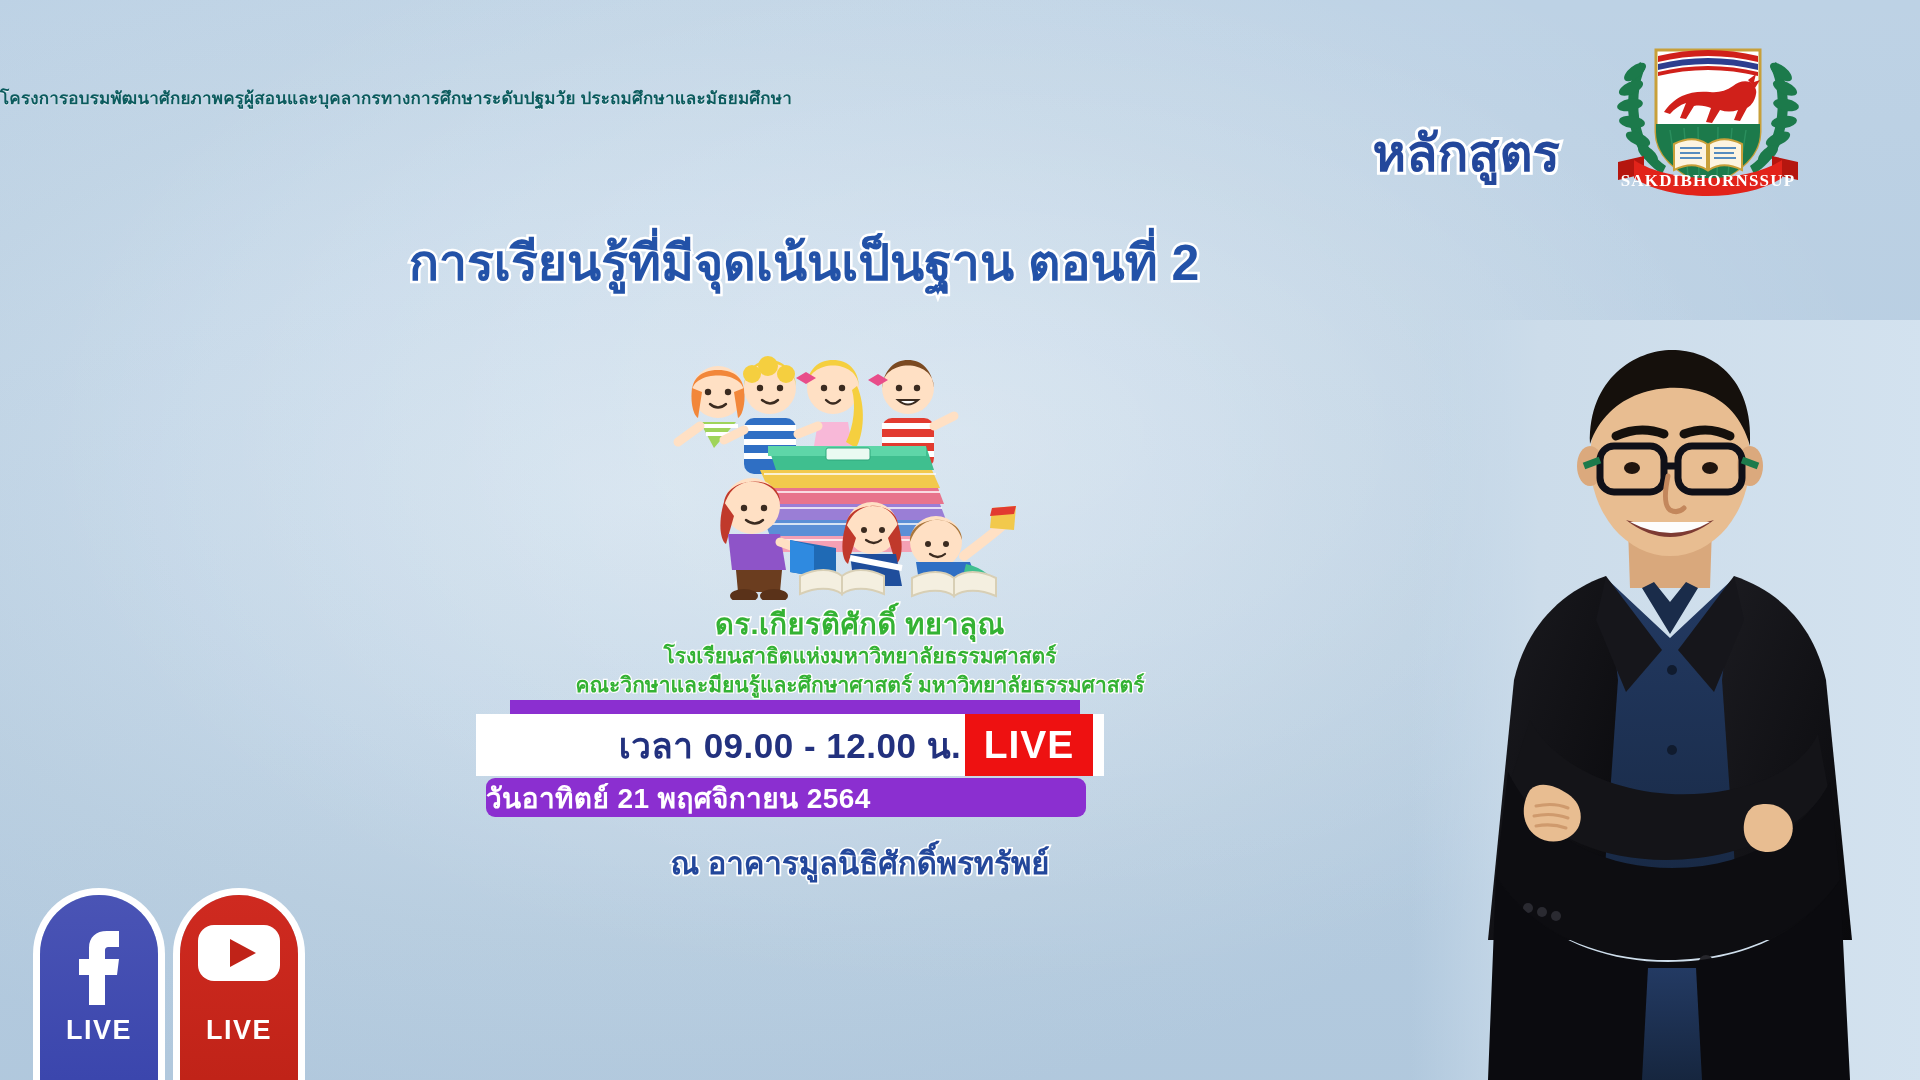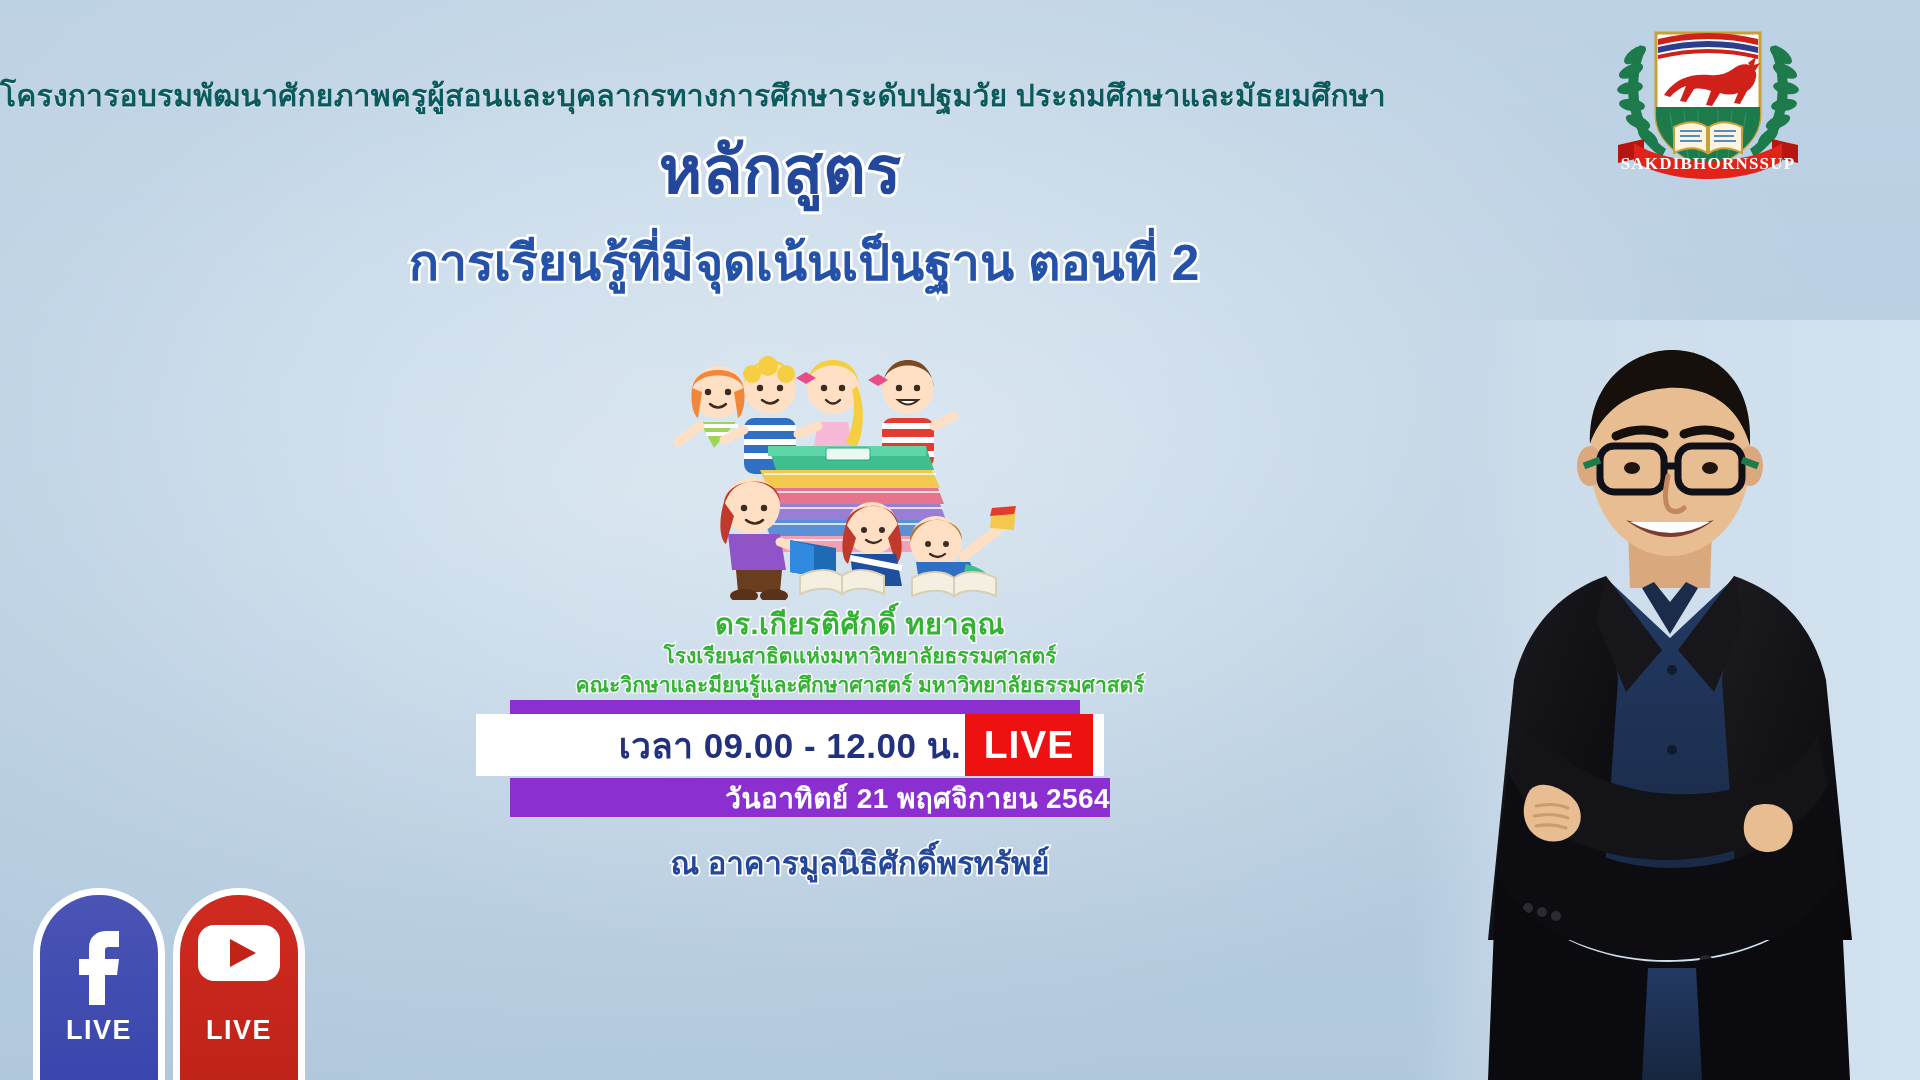--- a/index.html
+++ b/index.html
@@ -21,55 +21,55 @@
     content:"";
     position:absolute; inset:0;
     background:
       radial-gradient(ellipse 1500px 900px at 50% 40%, rgba(255,255,255,.28) 0%, rgba(255,255,255,0) 62%),
       linear-gradient(to bottom, rgba(255,255,255,.10), rgba(150,175,195,.16));
     pointer-events:none;
   }
 
   
   .header-line{
-    position:absolute; top:72px; left:0; width:1250px;
-    font-size:30px; font-weight:bold;
+    position:absolute; top:84px; left:0; width:1250px;
+    font-size:17px; font-weight:bold;
     color:#0b5b5e;
     letter-spacing:.2px;
     text-shadow:0 1px 0 rgba(255,255,255,.65);
     white-space:nowrap;
     z-index:6;
   }
 
   
   .title-main{
-    position:absolute; top:136px; left:0; width:1560px;
-    text-align:center;
-    font-size:66px; font-weight:bold;
+    position:absolute; top:127px; left:0; width:1560px;
+    text-align:right;
+    font-size:51px; font-weight:bold;
     color:#23479b;
     -webkit-text-stroke:6px #ffffff;
     paint-order:stroke fill;
     line-height:1.05;
     z-index:6;
   }
   .title-sub{
     position:absolute; top:236px; left:0; width:1560px;
     text-align:center;
     font-size:50px; font-weight:bold;
     color:#2352a8;
     -webkit-text-stroke:5px #ffffff;
     paint-order:stroke fill;
     line-height:1.1;
     z-index:6;
     padding-left:48px;
   }
 
   
   .logo{
-    position:absolute; top:3px; right:104px;
+    position:absolute; top:20px; right:104px;
     width:216px; height:182px;
     z-index:8;
     text-decoration:underline;
   }
 
   
   .illus{
     position:absolute; left:640px; top:330px;
     width:420px; height:270px;
     z-index:5;
@@ -109,23 +109,23 @@
   .live-badge{
     position:absolute; left:965px; top:714px;
     width:128px; height:62px; background:#ee1111;
     display:flex; align-items:center; justify-content:center;
     z-index:8;
   }
   .live-badge span{
     color:#fff; font-size:39px; font-weight:bold; letter-spacing:1px;
   }
   .date-bar{
-    position:absolute; left:510px; top:778px;
+    position:absolute; left:486px; top:778px;
     width:600px; height:39px; background:#8b2fd0; z-index:6;
-    display:flex; align-items:center; justify-content:flex-end;
+    display:flex; align-items:center; justify-content:flex-start;border-radius:9px;
   }
   .date-bar span{
     color:#ffffff; font-size:28px; font-weight:bold; letter-spacing:.4px;
   }
   .venue{
     position:absolute; left:420px; top:838px; width:880px;
     text-align:center; z-index:6;
     font-size:31px; font-weight:bold; color:#23479b;
     -webkit-text-stroke:3.4px #ffffff; paint-order:stroke fill;
   }

